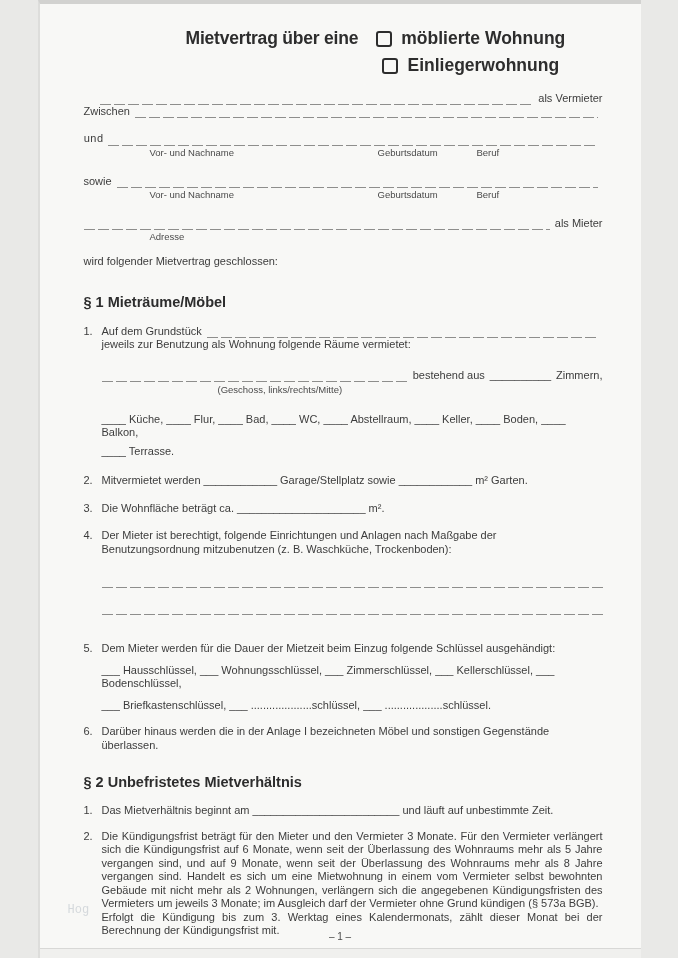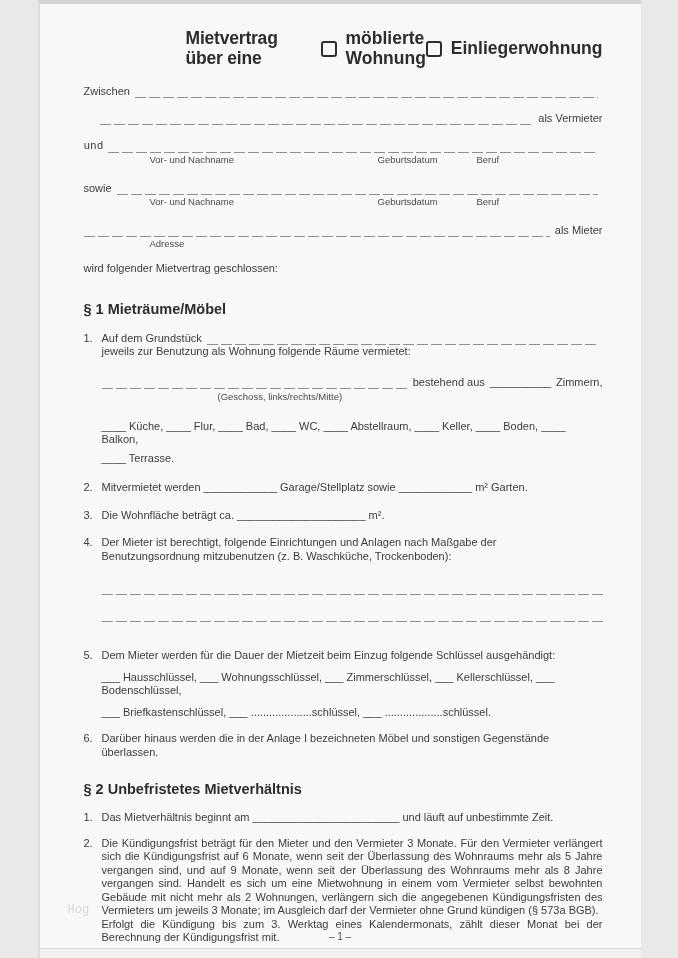--- a/index.html
+++ b/index.html
@@ -13,21 +13,21 @@
     box-sizing:border-box;
     font-family:"Liberation Sans", sans-serif;
     color:#3c3c3c;
     overflow:hidden;
   }
   .content { padding:20px 38px 0 44px; }
 
   
   .title-row { display:flex; align-items:flex-start; margin:4px 0 0 102px; }
   .doc-title { margin:0; font-size:17.5px; font-weight:bold; color:#2d2d2d; line-height:20px; letter-spacing:-0.2px; }
-  .options { margin-left:18px; display:flex; flex-direction:row; gap:0; }
+  .options { margin-left:18px; display:flex; flex-direction:column; gap:7px;align-items:center; }
   .option { display:flex; align-items:center; gap:9px; font-size:17.5px; font-weight:bold; color:#2d2d2d; line-height:20px; }
   .checkbox { width:12px; height:12px; border:2px solid #2d2d2d; border-radius:3px; flex:none; margin-top:1px; }
 
   
   .frow { display:flex; align-items:flex-end; font-size:11px; line-height:13px; }
   .rule {
     flex:1; height:13px; margin:0 5px;
     background-image:repeating-linear-gradient(to right,#8e8e8c 0 11px, rgba(0,0,0,0) 11px 14px);
     background-position:0 100%; background-size:100% 1px; background-repeat:no-repeat;
   }
@@ -67,27 +67,27 @@
           <span>möblierte Wohnung</span>
         </div>
         <div class="option">
           <span class="checkbox"></span>
           <span>Einliegerwohnung</span>
         </div>
       </div>
     </div>
 
     <div style="margin-top:17px;">
+      <div class="frow" style="margin-top:14px;">
+        <span class="rule" style="margin-left:16px;"></span>
+        <span class="lbl">als Vermieter</span>
+      </div>
       <div class="frow">
         <span class="lbl">Zwischen</span>
         <span class="rule"></span>
-      </div>
-      <div class="frow" style="margin-top:14px;">
-        <span class="rule" style="margin-left:16px;"></span>
-        <span class="lbl">als Vermieter</span>
       </div>
 
       <div class="frow" style="margin-top:15px;font-family:Liberation Mono, monospace;">
         <span class="lbl">und</span>
         <span class="rule"></span>
       </div>
       <div class="caprow">
         <span style="left:66px;">Vor- und Nachname</span>
         <span style="left:294px;">Geburtsdatum</span>
         <span style="left:393px;">Beruf</span>

